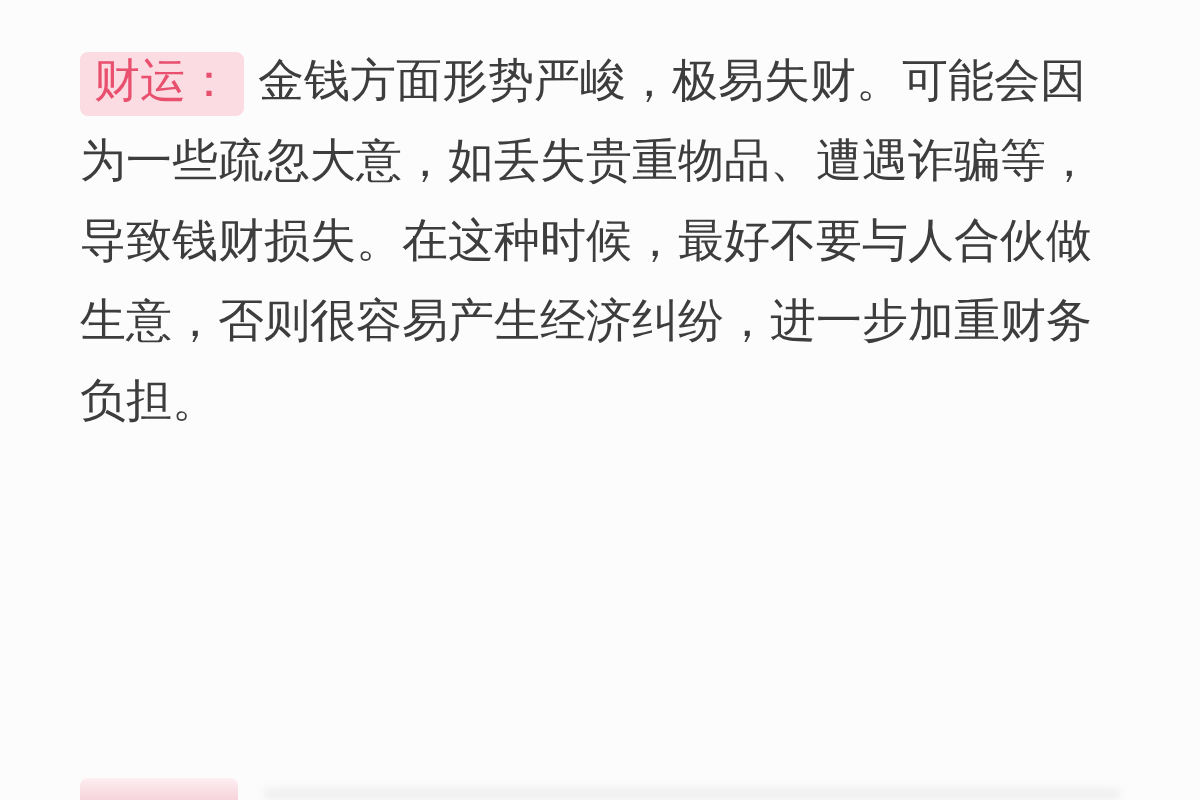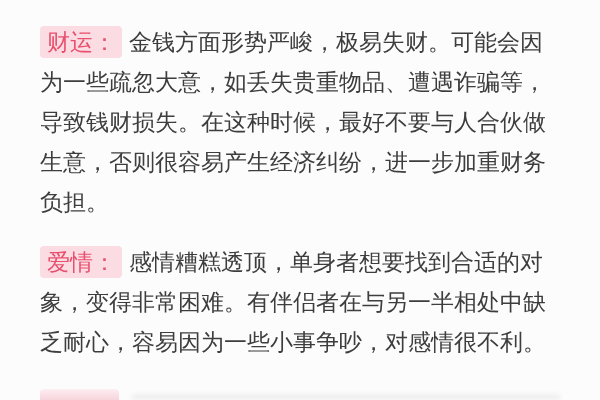--- a/index.html
+++ b/index.html
@@ -1,15 +1,15 @@
 <!DOCTYPE html>
 <html><head>
 <meta charset="utf-8">
 <style>
-  * { box-sizing: border-box; }
+  * { box-sizing: border-box; font-family: Liberation Mono, monospace; }
   html, body {
     margin: 0; padding: 0;
     width: 600px; height: 400px;
     background: #fdfcfc;
     overflow: hidden;
     font-family: "Liberation Sans", sans-serif;
   }
   .page {
     position: relative;
     width: 600px; height: 400px;
@@ -48,21 +48,18 @@
 </style>
 </head>
 <body>
 
 <div class="page">
 
   <section class="fortune-section">
     <p class="para"><span class="label-badge">财运：</span><span>金钱方面形势严峻，极易失财。可能会因为一些疏忽大意，如丢失贵重物品、遭遇诈骗等，导致钱财损失。在这种时候，最好不要与人合伙做生意，否则很容易产生经济纠纷，进一步加重财务负担。</span></p>
   </section>
 
-  <section class="fortune-section">
-    <p class="para"><span class="label-badge">爱情：</span><span>感情糟糕透顶，单身者想要找到合适的对象，变得非常困难。有伴侣者在与另一半相处中缺乏耐心，容易因为一些小事争吵，对感情很不利。</span></p>
-  </section>
 
   <div class="partial-badge"></div>
 
   <div class="clipped-text-remnant"></div>
 
 </div>
 
 </body></html>

